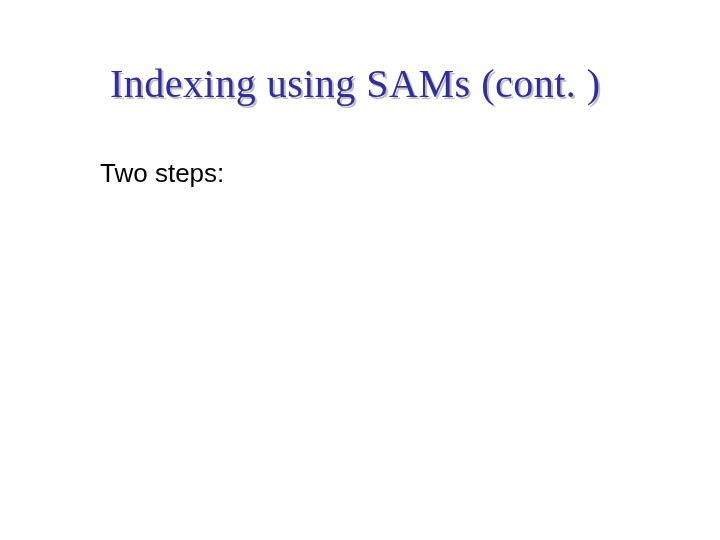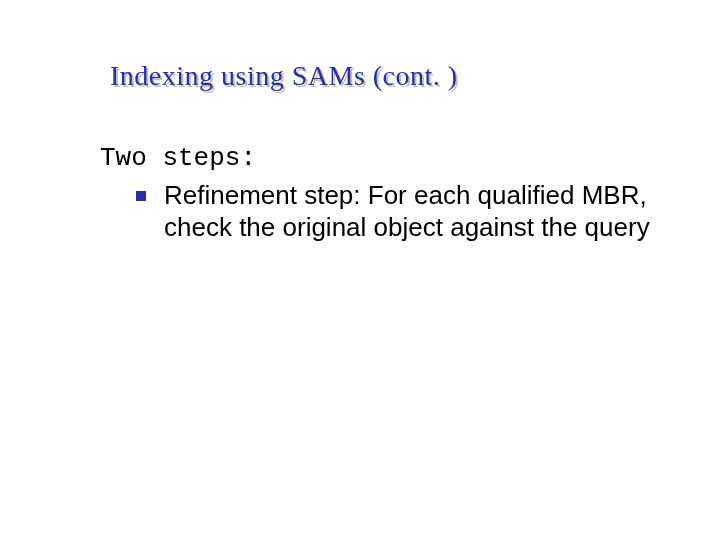--- a/index.html
+++ b/index.html
@@ -14,35 +14,34 @@
   }
   .slide {
     box-sizing: border-box;
     width: 720px;
     height: 540px;
     padding: 60px 50px 50px 100px;
     position: relative;
   }
   .title {
     font-family: "Times New Roman", Times, serif;
-    font-size: 28px;
+    font-size: 40px;
     font-weight: 400;
     color: #2e2ea0;
     text-shadow: 2px 2px 0 rgba(0,0,0,0.25);
     margin: 0 0 50px 10px;
     letter-spacing: 0.5px;
   }
   .body {
     font-size: 26px;
     line-height: 1.25;
     color: #000;
   }
   .lead {
     margin: 0 0 4px 0;
-    font-family: Liberation Mono, monospace;
   }
   ul.bullets {
     list-style: none;
     margin: 0;
     padding: 0 0 0 36px;
   }
   ul.bullets li {
     position: relative;
     padding-left: 28px;
     margin: 0 0 4px 0;
@@ -58,16 +57,15 @@
   }
 </style>
 </head>
 <body>
 
 <div class="slide">
   <h1 class="title">Indexing using SAMs (cont. )</h1>
   <div class="body">
     <p class="lead">Two steps:</p>
     <ul class="bullets">
-      <li>Refinement step: For each qualified MBR, check the original object against the query</li>
     </ul>
   </div>
 </div>
 
 </body></html>

